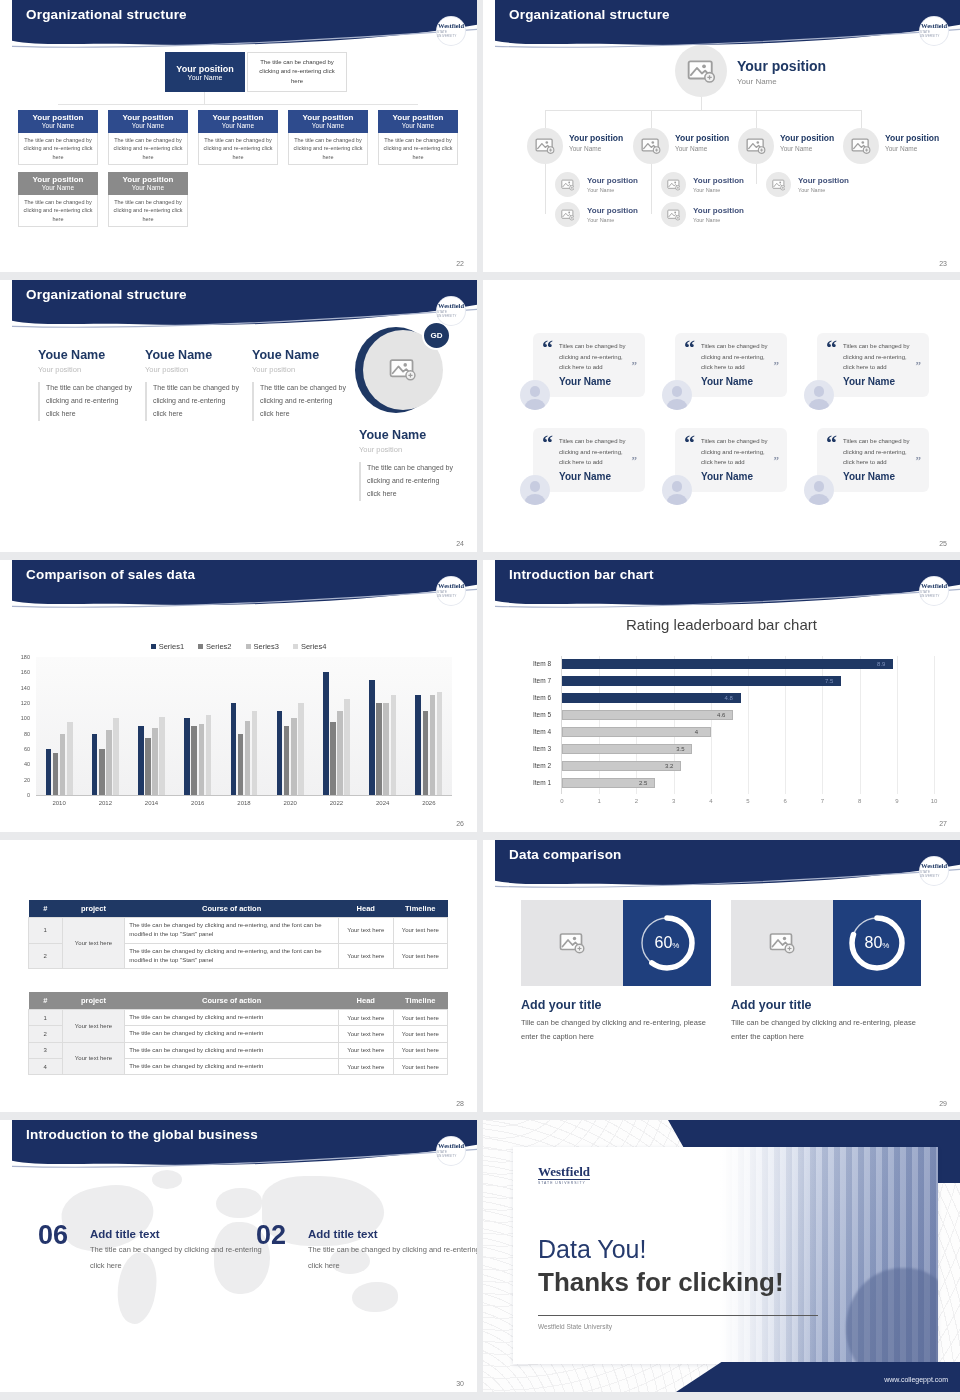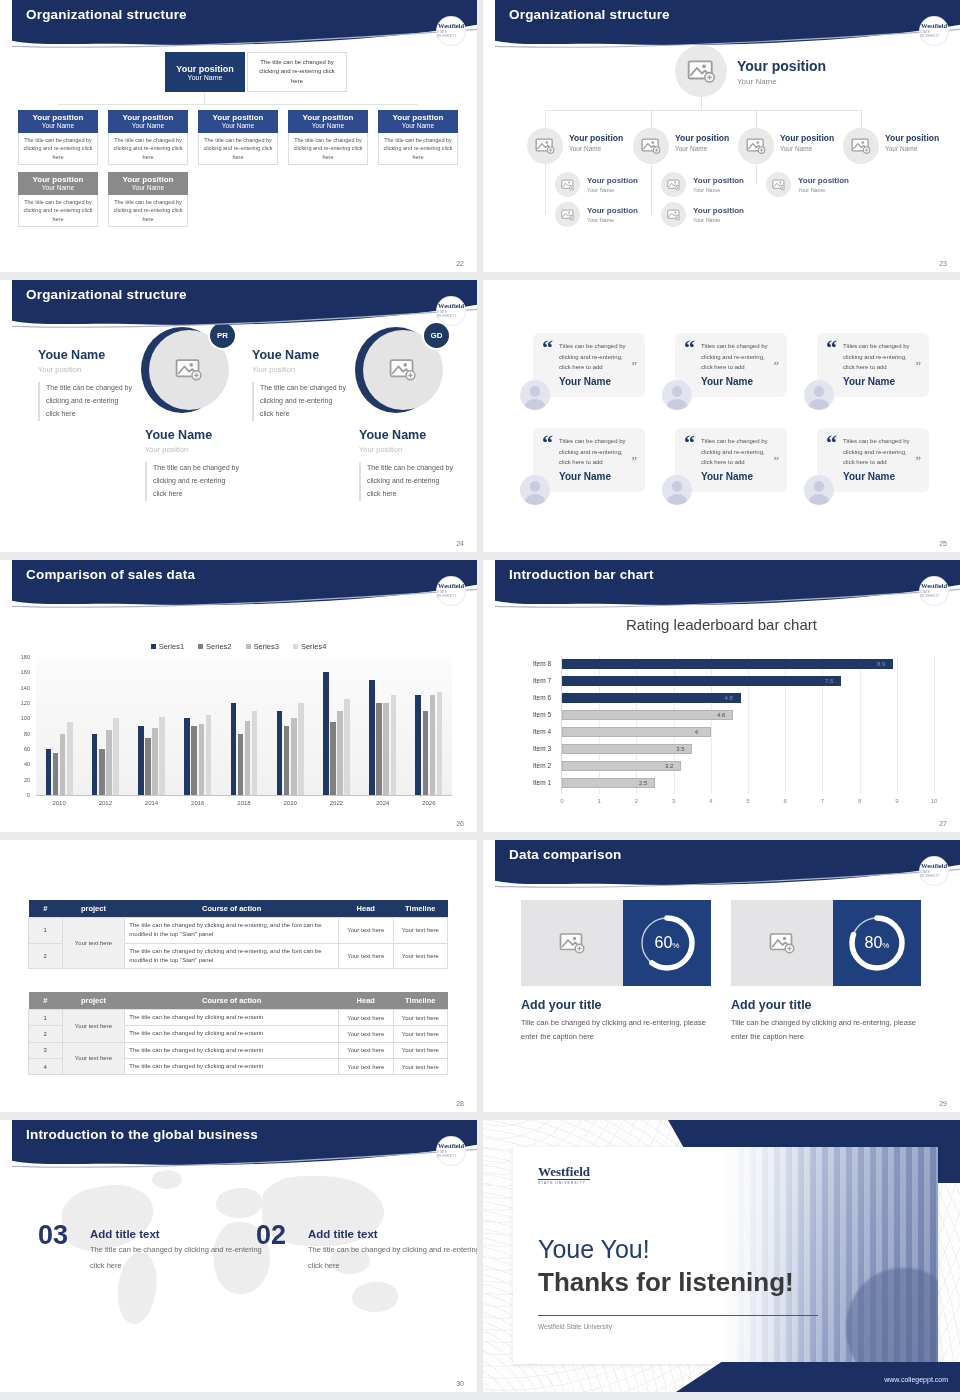--- a/index.html
+++ b/index.html
@@ -340,32 +340,20 @@
         <span class="b1">Westfield</span>
         <span class="b2">STATE UNIVERSITY</span>
       </div>
     </header>
     <div class="col24" style="left:38px">
       <div class="nm24">Youe Name</div>
       <div class="pos24">Your position</div>
       <div class="bd24">The title can be changed by clicking and re-entering click here</div>
     </div>
     <div class="col24" style="left:145px">
-      <div class="photo24">
-          <div class="ph">
-            <span style="width: 34%; height: 34%; display: inline-block;"><svg viewBox="0 0 26 22" style="width:100%;height:100%" preserveAspectRatio="xMidYMid meet">
-                <rect x="1.5" y="2" width="21" height="15.5" rx="1.5" fill="#fdfdfd" stroke="#9e9e9e" stroke-width="1.7"></rect>
-                <circle cx="15.5" cy="6.5" r="1.7" fill="#9e9e9e"></circle>
-                <path d="M3.5 14.5 L9 8 L13.5 13 L16.5 10.5 L20.5 14.5" fill="none" stroke="#9e9e9e" stroke-width="1.7" stroke-linecap="round" stroke-linejoin="round"></path>
-                <circle cx="20.5" cy="16.5" r="4.3" fill="#f2f2f2" stroke="#9e9e9e" stroke-width="1.4"></circle>
-                <path d="M20.5 14.5 v4 M18.5 16.5 h4" stroke="#9e9e9e" stroke-width="1.2"></path>
-              </svg></span>
-          </div>
-          <div class="role">PR</div>
-        </div>
       <div class="nm24">Youe Name</div>
       <div class="pos24">Your position</div>
       <div class="bd24">The title can be changed by clicking and re-entering click here</div>
     </div>
     <div class="col24" style="left:252px">
       <div class="nm24">Youe Name</div>
       <div class="pos24">Your position</div>
       <div class="bd24">The title can be changed by clicking and re-entering click here</div>
     </div>
     <div class="col24" style="left:359px">
@@ -755,40 +743,40 @@
     <div>
       <div class="blob" style="left:62px;top:66px;width:92px;height:62px;border-radius:46% 54% 60% 40%;transform:rotate(-10deg)"></div>
       <div class="blob" style="left:118px;top:132px;width:38px;height:72px;border-radius:48% 52% 46% 54%;transform:rotate(9deg)"></div>
       <div class="blob" style="left:152px;top:50px;width:30px;height:19px;border-radius:50%"></div>
       <div class="blob" style="left:216px;top:68px;width:46px;height:30px;border-radius:55% 45% 50% 50%"></div>
       <div class="blob" style="left:214px;top:102px;width:56px;height:72px;border-radius:45% 55% 55% 48%"></div>
       <div class="blob" style="left:262px;top:56px;width:122px;height:70px;border-radius:40% 60% 55% 45%"></div>
       <div class="blob" style="left:330px;top:128px;width:40px;height:26px;border-radius:50%"></div>
       <div class="blob" style="left:352px;top:162px;width:46px;height:30px;border-radius:55% 45% 50% 50%"></div>
     </div>
-    <span class="gnum" style="left:38px;top:100px">03</span>
+    <span class="gnum" style="left:38px;top:100px">06</span>
     <span class="gtitle" style="left:90px;top:108px">Add title text</span>
     <p class="gbody" style="left:90px;top:122px;margin:0">The title can be changed by clicking and re-entering click here</p>
     <span class="gnum" style="left:256px;top:100px">02</span>
     <span class="gtitle" style="left:308px;top:108px">Add title text</span>
     <p class="gbody" style="left:308px;top:122px;margin:0">The title can be changed by clicking and re-entering click here</p>
     <span class="pg">30</span>
   </section>
 
   <section class="slide s31">
     <div class="contour"></div>
     <div class="ty-navy-top"></div>
     <div class="ty-navy-bot"></div>
     <span class="ty-url">www.collegeppt.com</span>
     <div class="ty-card">
       <div class="ty-photo"></div>
       <div class="ty-logo">
         <div class="l1">Westfield</div>
         <div class="l2">STATE UNIVERSITY</div>
       </div>
-      <h1 class="ty-h1">Youe You!</h1>
-      <h1 class="ty-h2">Thanks for listening!</h1>
+      <h1 class="ty-h1">Data You!</h1>
+      <h1 class="ty-h2">Thanks for clicking!</h1>
       <div class="ty-line"></div>
       <span class="ty-sub">Westfield State University</span>
     </div>
   </section>
 
 </div>
 
 </body></html>

